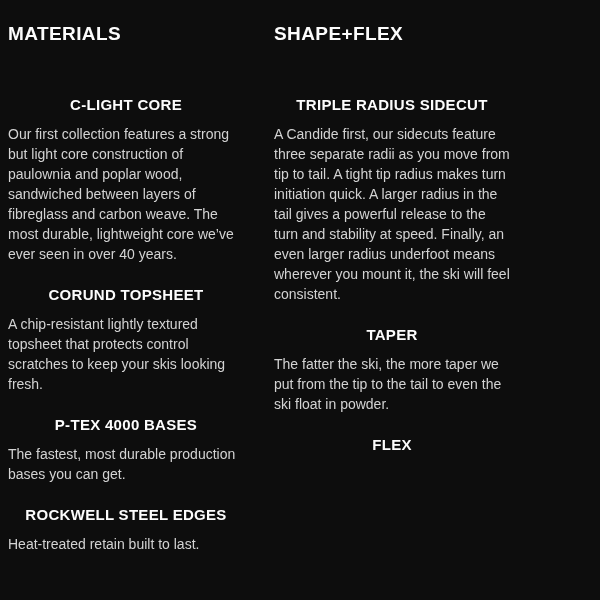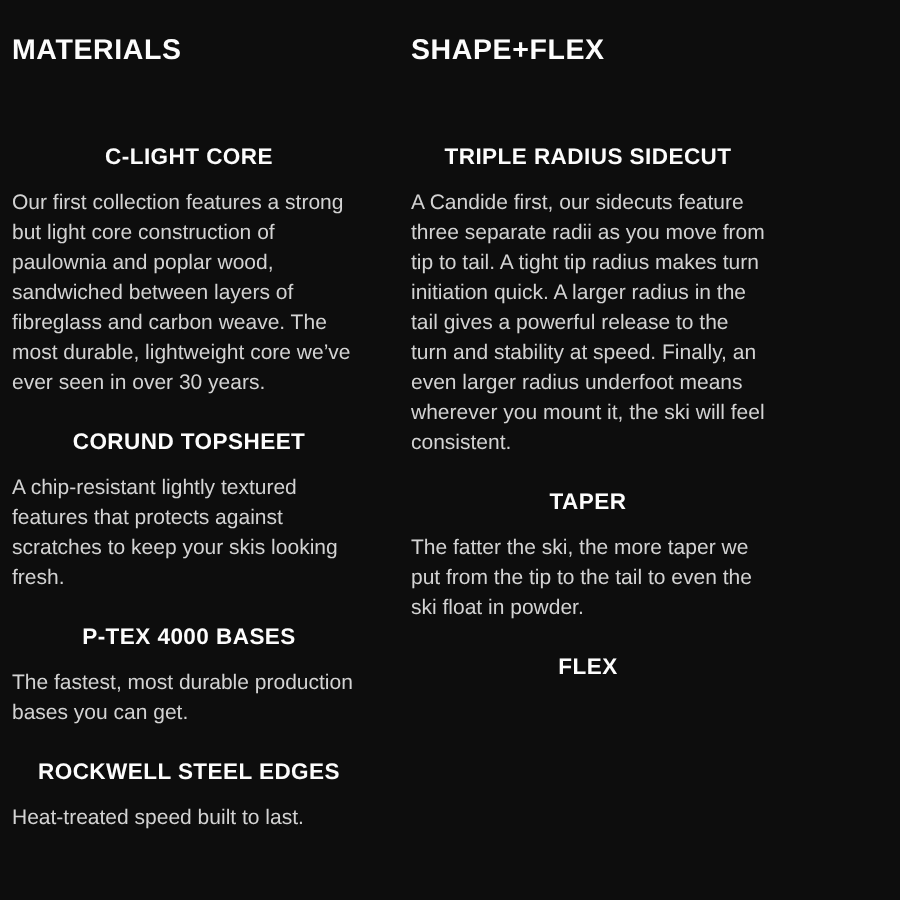--- a/index.html
+++ b/index.html
@@ -62,36 +62,36 @@
 </head>
 <body>
 
 <div class="page">
   <div class="columns" id="columns">
   <section class="column">
     <h2 class="col-title">MATERIALS</h2>
     <div class="sections">
   <div class="section">
     <h3 class="sec-title">C-LIGHT CORE</h3>
-    <p class="sec-body">Our first collection features a strong but light core construction of paulownia and poplar wood, sandwiched between layers of fibreglass and carbon weave. The most durable, lightweight core we’ve ever seen in over 30 years.</p>
+    <p class="sec-body">Our first collection features a strong but light core construction of paulownia and poplar wood, sandwiched between layers of fibreglass and carbon weave. The most durable, lightweight core we’ve ever seen in over 40 years.</p>
   </div>
 
   <div class="section">
     <h3 class="sec-title">CORUND TOPSHEET</h3>
-    <p class="sec-body">A chip-resistant lightly textured features that protects against scratches to keep your skis looking fresh.</p>
+    <p class="sec-body">A chip-resistant lightly textured topsheet that protects control scratches to keep your skis looking fresh.</p>
   </div>
 
   <div class="section">
     <h3 class="sec-title">P-TEX 4000 BASES</h3>
     <p class="sec-body">The fastest, most durable production bases you can get.</p>
   </div>
 
   <div class="section">
     <h3 class="sec-title">ROCKWELL STEEL EDGES</h3>
-    <p class="sec-body">Heat-treated speed built to last.</p>
+    <p class="sec-body">Heat-treated retain built to last.</p>
   </div>
 </div>
   </section>
 
   <section class="column">
     <h2 class="col-title">SHAPE+FLEX</h2>
     <div class="sections">
   <div class="section">
     <h3 class="sec-title">TRIPLE RADIUS SIDECUT</h3>
     <p class="sec-body">A Candide first, our sidecuts feature three separate radii as you move from tip to tail. A tight tip radius makes turn initiation quick. A larger radius in the tail gives a powerful release to the turn and stability at speed. Finally, an even larger radius underfoot means wherever you mount it, the ski will feel consistent.</p>

